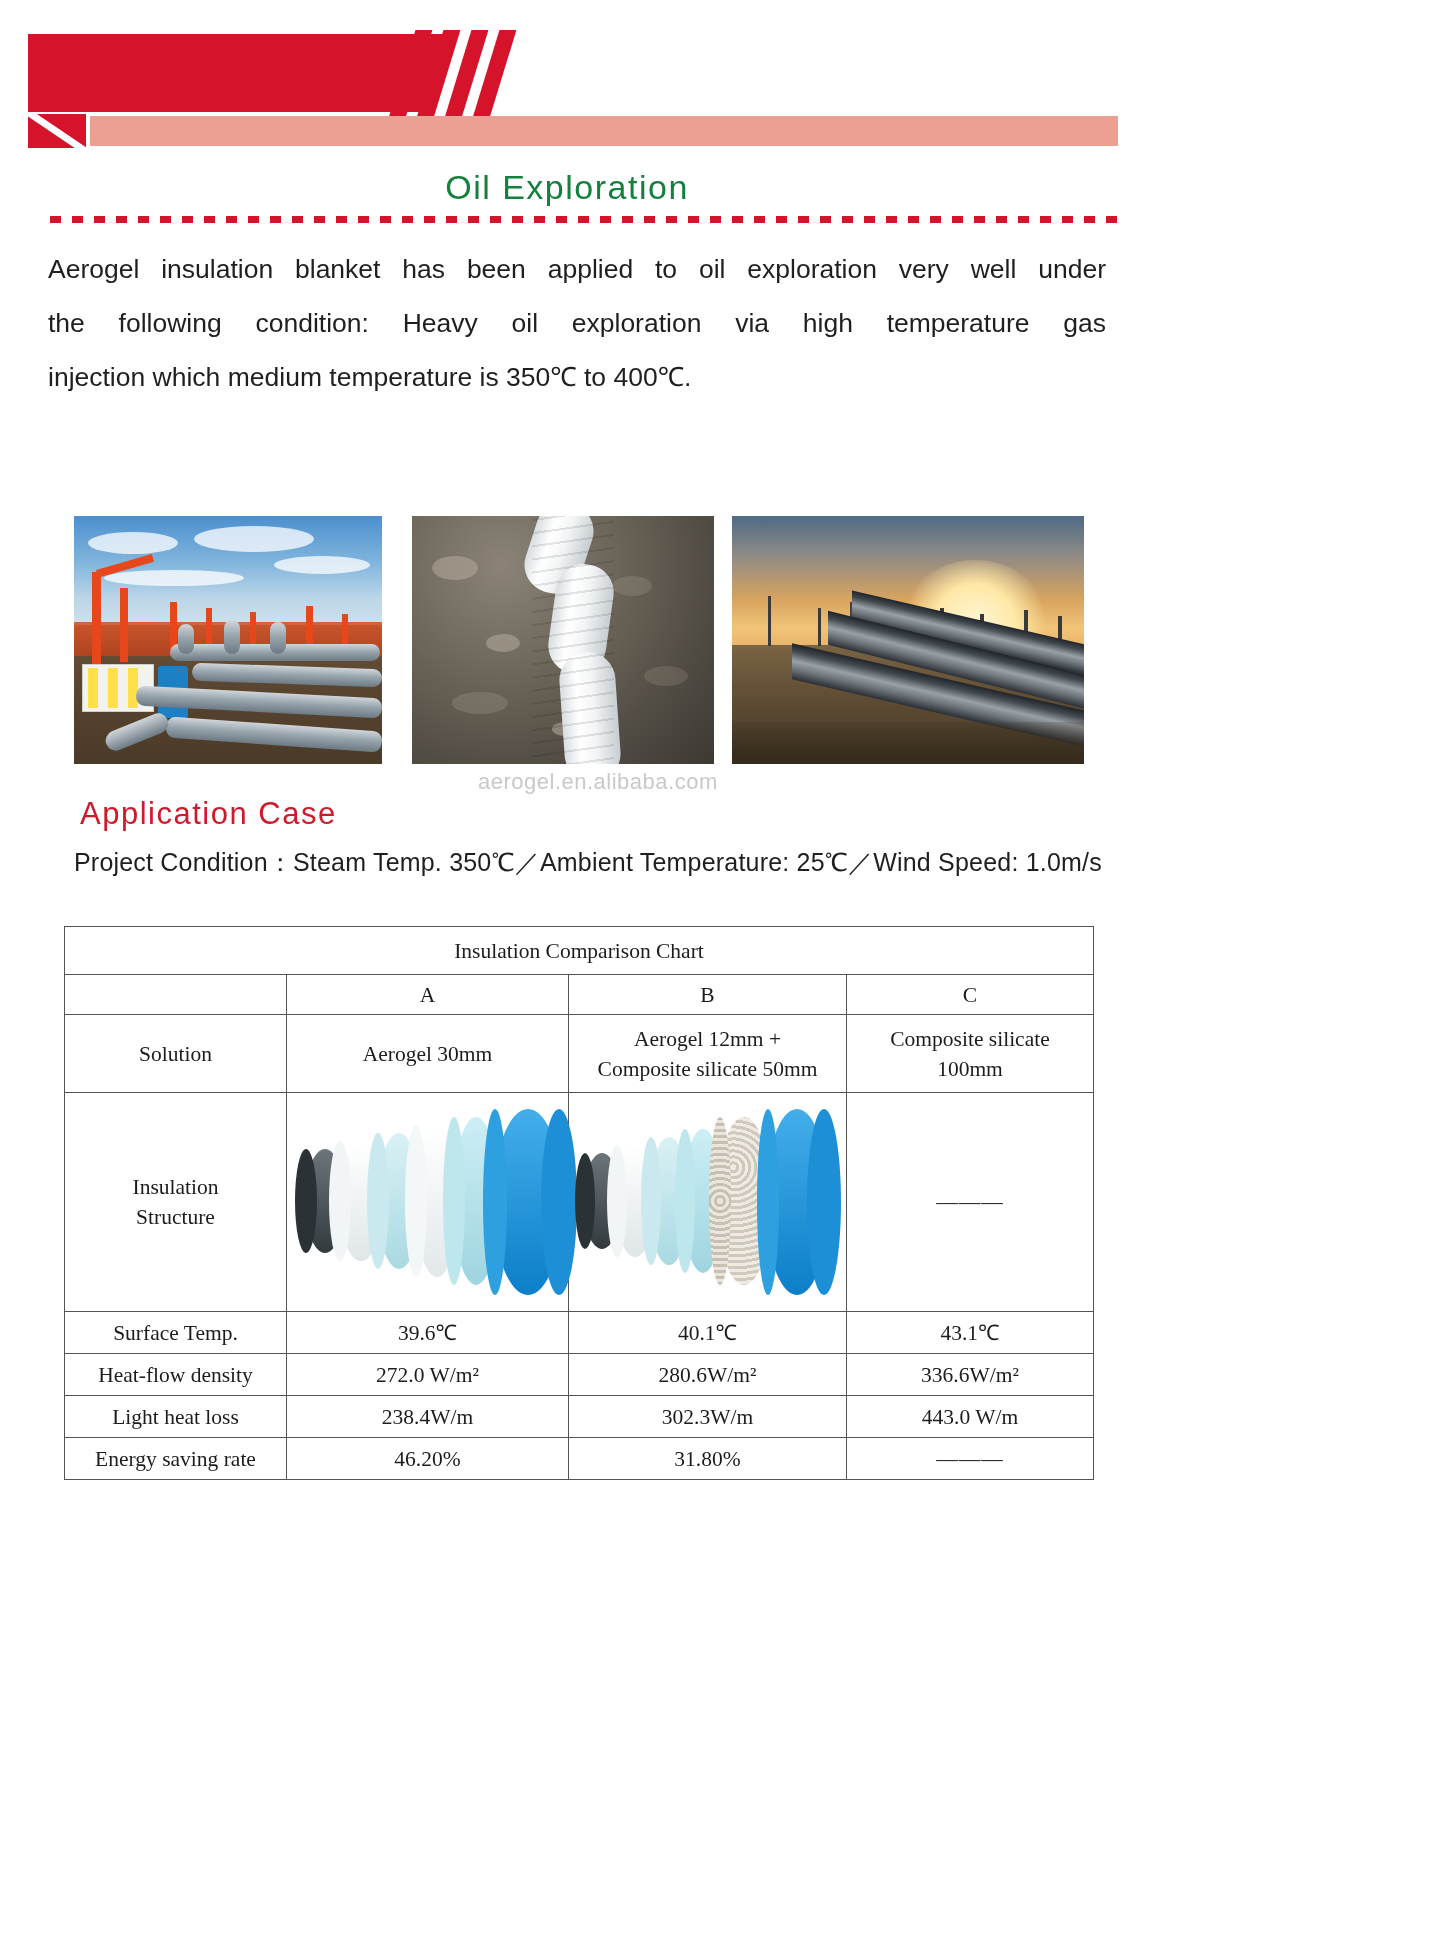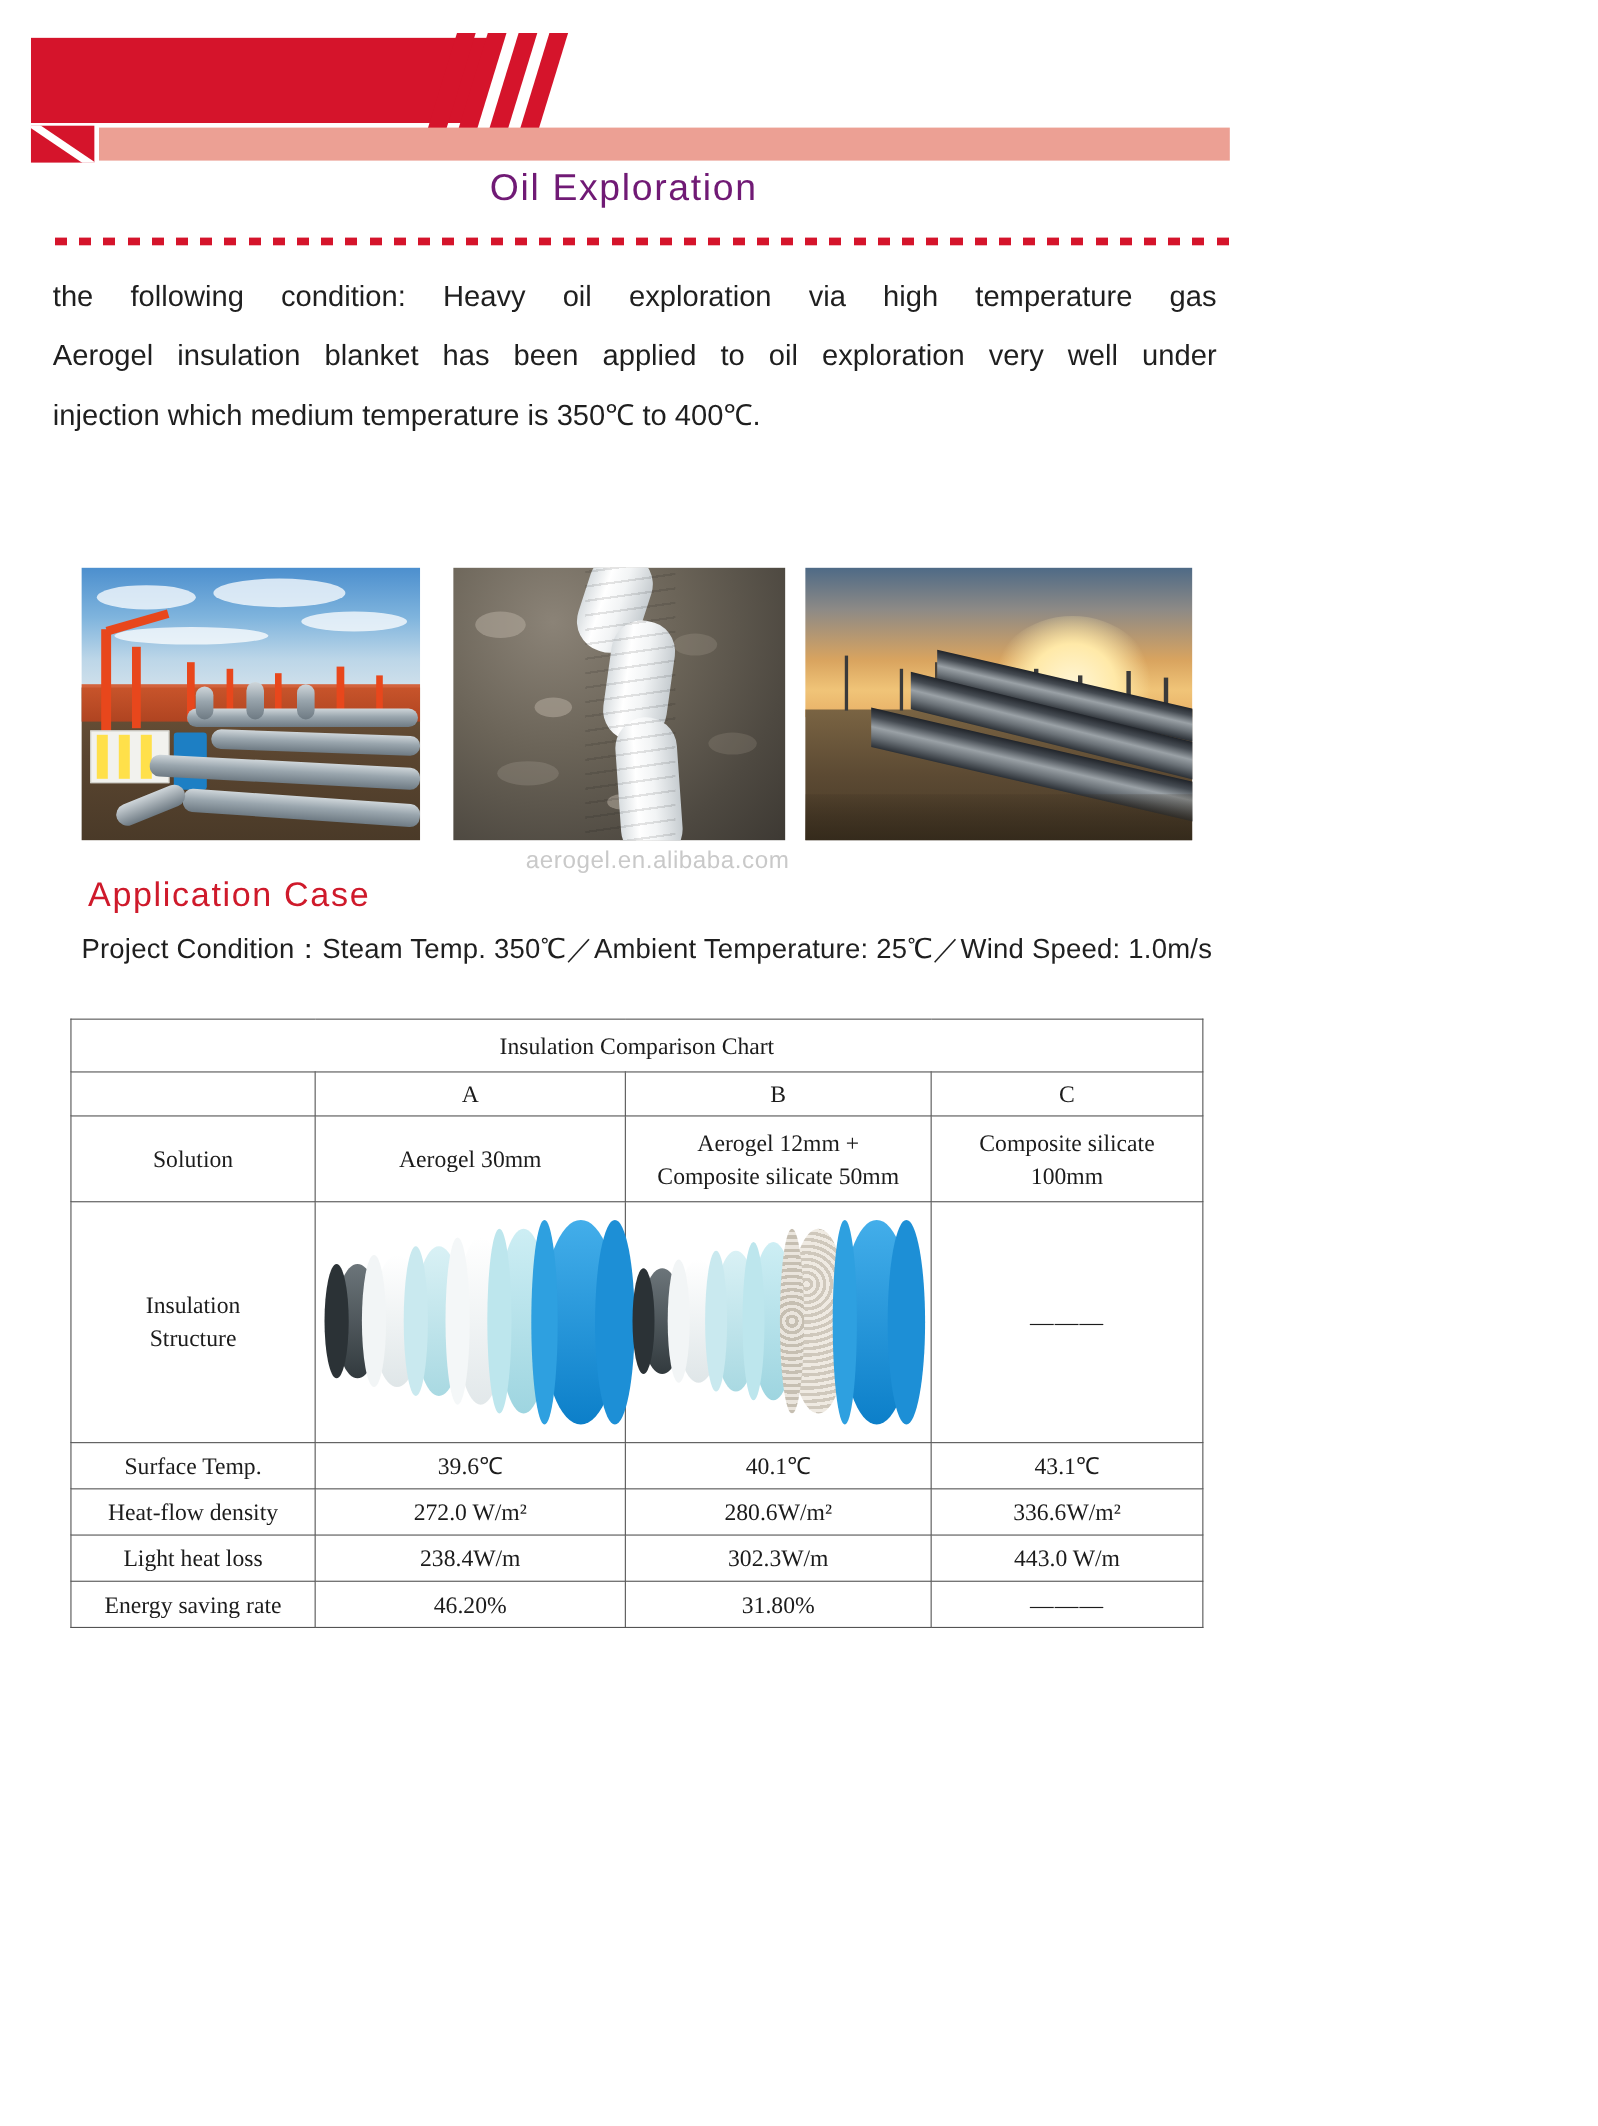--- a/index.html
+++ b/index.html
@@ -77,24 +77,24 @@
   .sub-bar {
     position: absolute;
     left: 90px; top: 2px;
     width: 1028px; height: 30px;
     background: #eca094;
   }
 
   
   .section-title {
     position: absolute;
-    left: 0; top: 152px;
+    left: 0; top: 168px;
     width: 1134px;
     text-align: center;
-    color: #701a75;
+    color: #15803d;
     font-size: 34px;
     letter-spacing: 1.5px;
   }
   .dotted-rule {
     position: absolute;
     left: 50px; top: 216px;
     width: 1068px; height: 7px;
     background-image: repeating-linear-gradient(to right,
       #d5142b 0px, #d5142b 11px, transparent 11px, transparent 22px);
   }
@@ -273,22 +273,22 @@
 
 <div class="sub-bar-wrap">
   <div class="sub-flag"></div>
   <div class="sub-bar"></div>
 </div>
 
 <div class="section-title">Oil Exploration</div>
 <div class="dotted-rule"></div>
 
 <div class="body-text">
+  <p class="just">Aerogel insulation blanket has been applied to oil exploration very well under</p>
   <p class="just">the following condition: Heavy oil exploration via high temperature gas</p>
-  <p class="just">Aerogel insulation blanket has been applied to oil exploration very well under</p>
   <p class="just-last">injection which medium temperature is 350℃ to 400℃.</p>
 </div>
 
 <div class="photos">
 
   <div class="photo photo-1">
     <div class="p1-sky"></div>
     <div class="p1-cloud" style="left:14px; top:16px; width:90px; height:22px;"></div>
     <div class="p1-cloud" style="left:120px; top:10px; width:120px; height:26px;"></div>
     <div class="p1-cloud" style="left:200px; top:40px; width:96px; height:18px;"></div>

